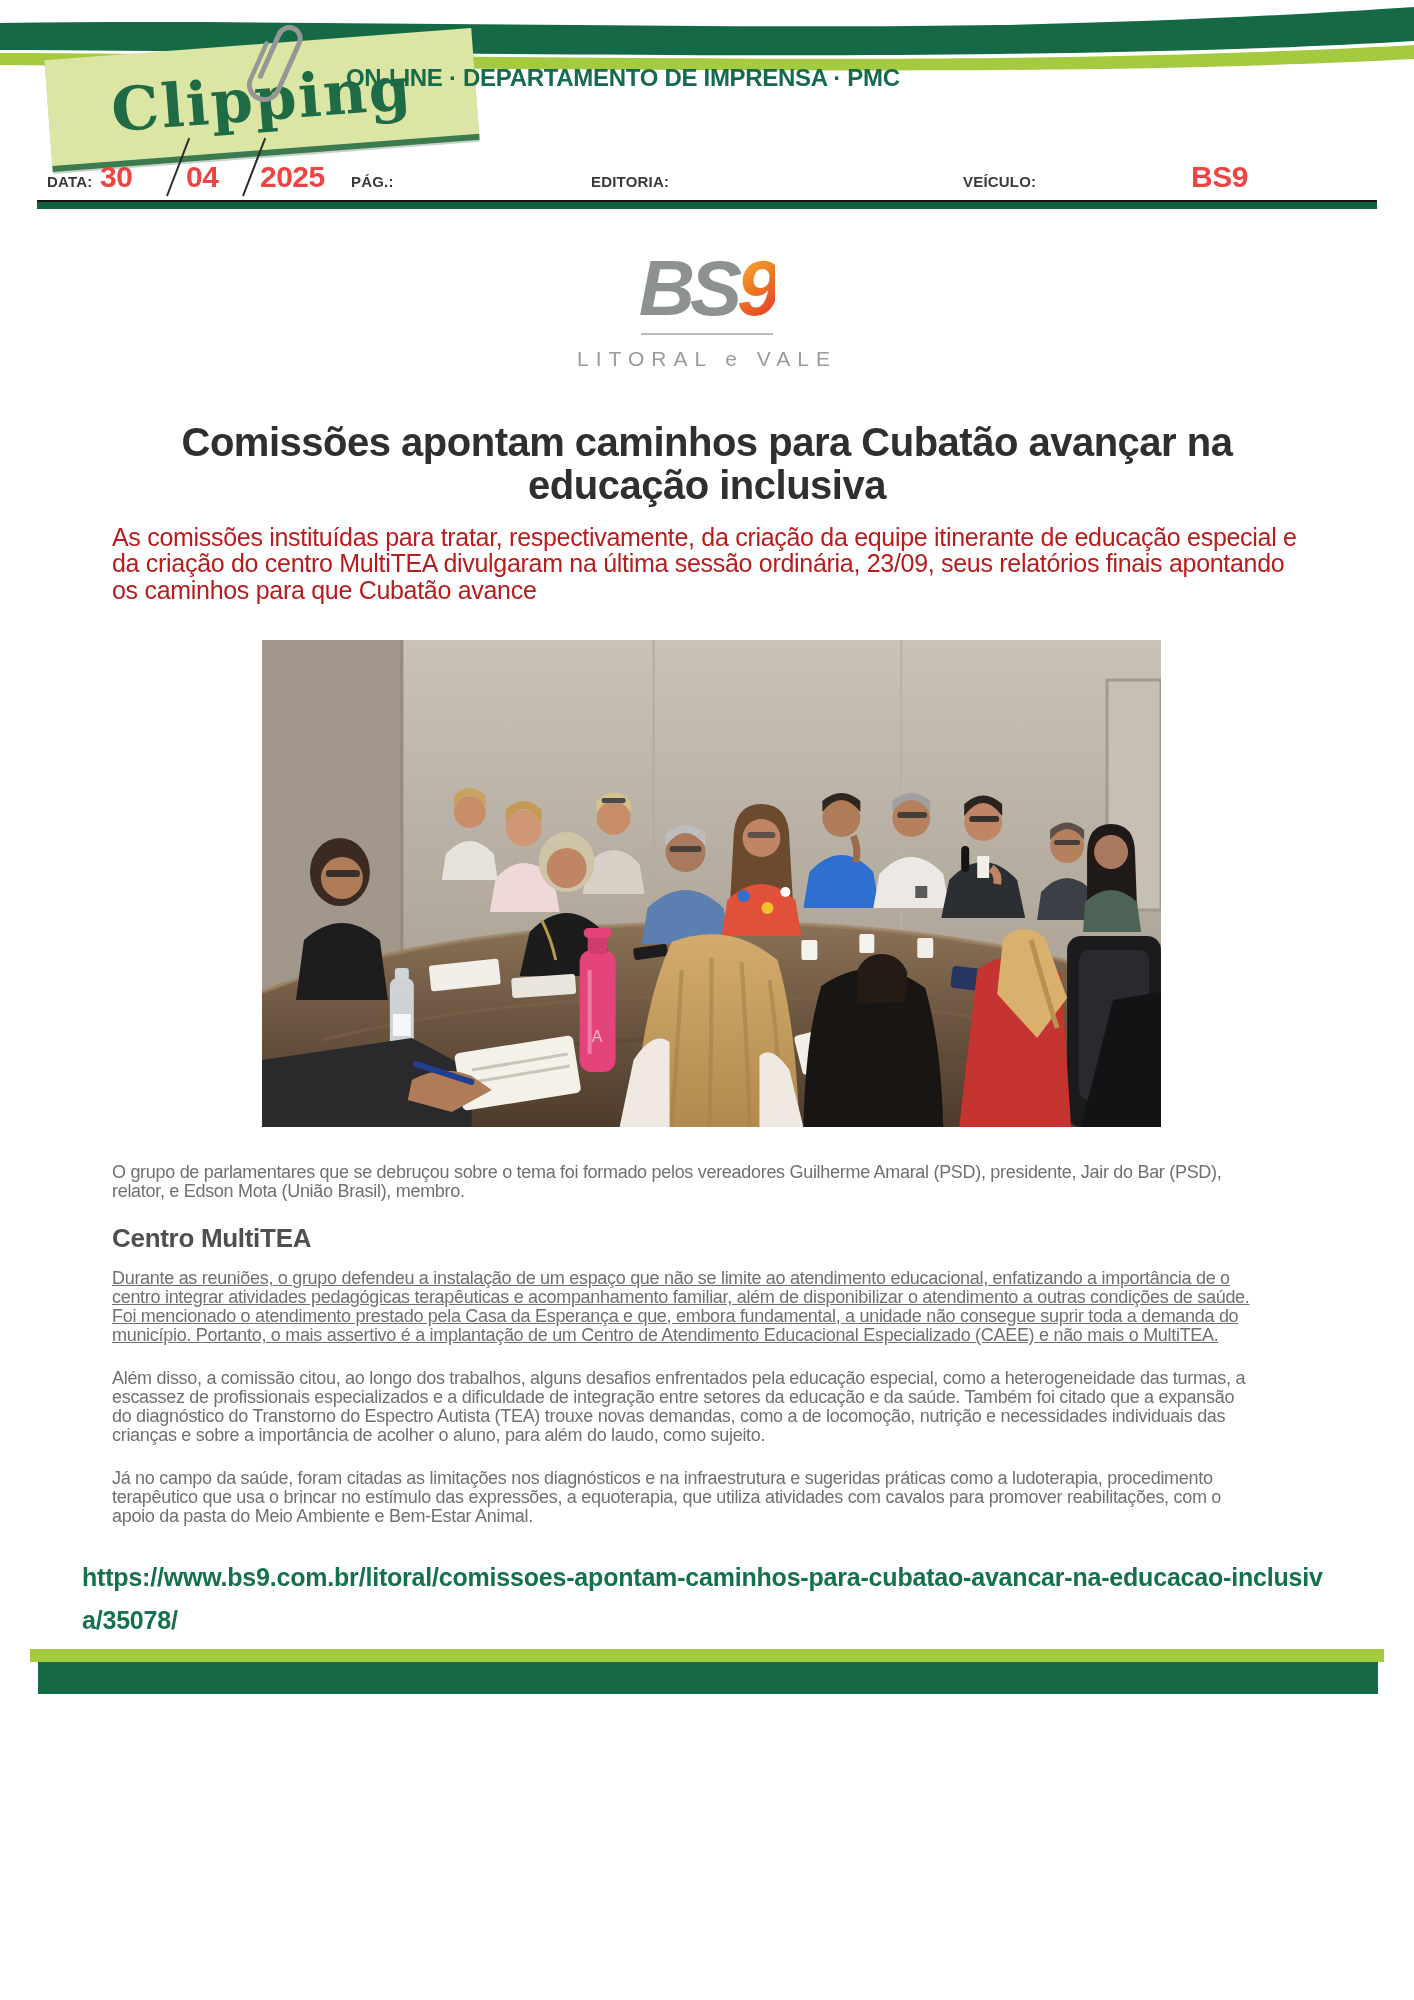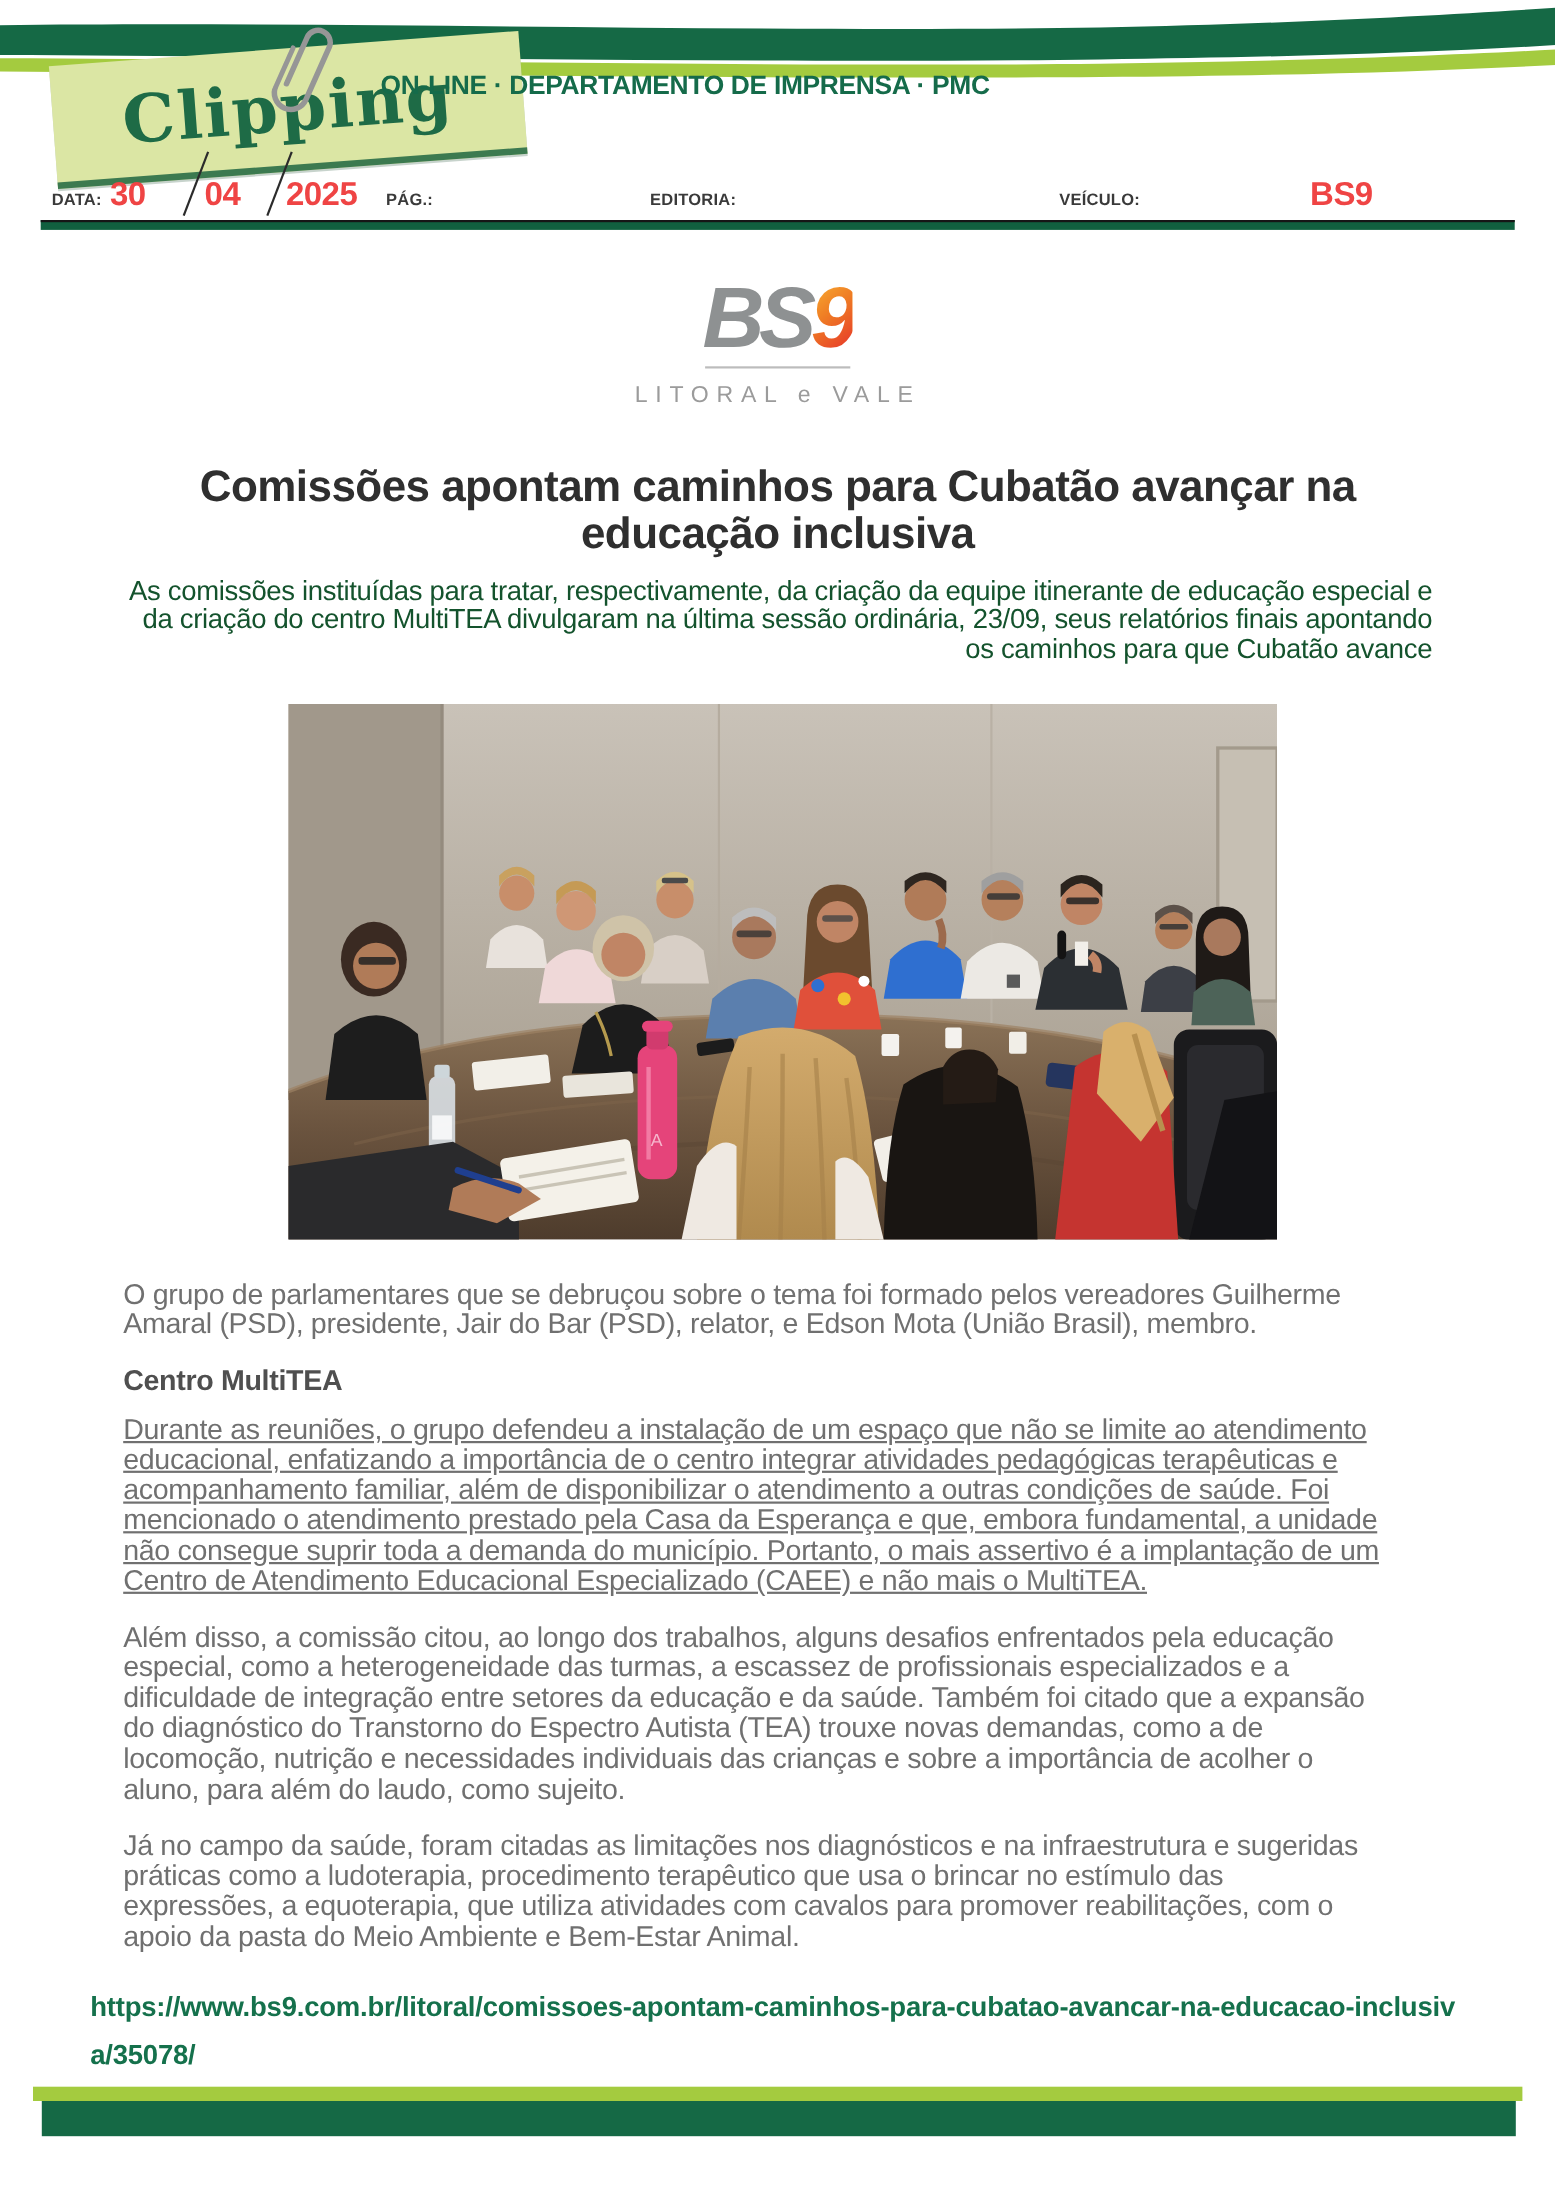--- a/index.html
+++ b/index.html
@@ -71,29 +71,29 @@
     letter-spacing:7px;font-weight:400;
   }
   
   .article-title{
     margin:50px auto 0 auto;max-width:1100px;
     text-align:center;font-size:40px;font-weight:bold;color:#2f2f2f;
     line-height:1.08;letter-spacing:-0.5px;
   }
   .article-lead{
     margin:16px auto 0 auto;max-width:1190px;
-    text-align:right;font-size:25px;color:#14532d;
+    text-align:left;font-size:25px;color:#b91c1c;
     line-height:1.07;letter-spacing:-0.3px;
   }
   .photo-wrap{margin:36px 0 0 262px;width:899px;height:487px;overflow:hidden;}
   .photo-wrap svg{display:block;}
   
   .body-col{margin:36px 160px 0 112px;}
   .body-col p{
-    margin:24px 0 0 0;font-size:26px;color:#707070;
+    margin:24px 0 0 0;font-size:18px;color:#707070;
     line-height:1.06;letter-spacing:-0.3px;
   }
   .body-col p.first{margin-top:0;}
   .body-col h2{
     margin:24px 0 0 0;font-size:26px;color:#4f4f4f;
     font-weight:bold;line-height:1.06;letter-spacing:-0.3px;
   }
   .body-col p.after-h{margin-top:16px;text-decoration:underline;}
   
   .footer-url{

